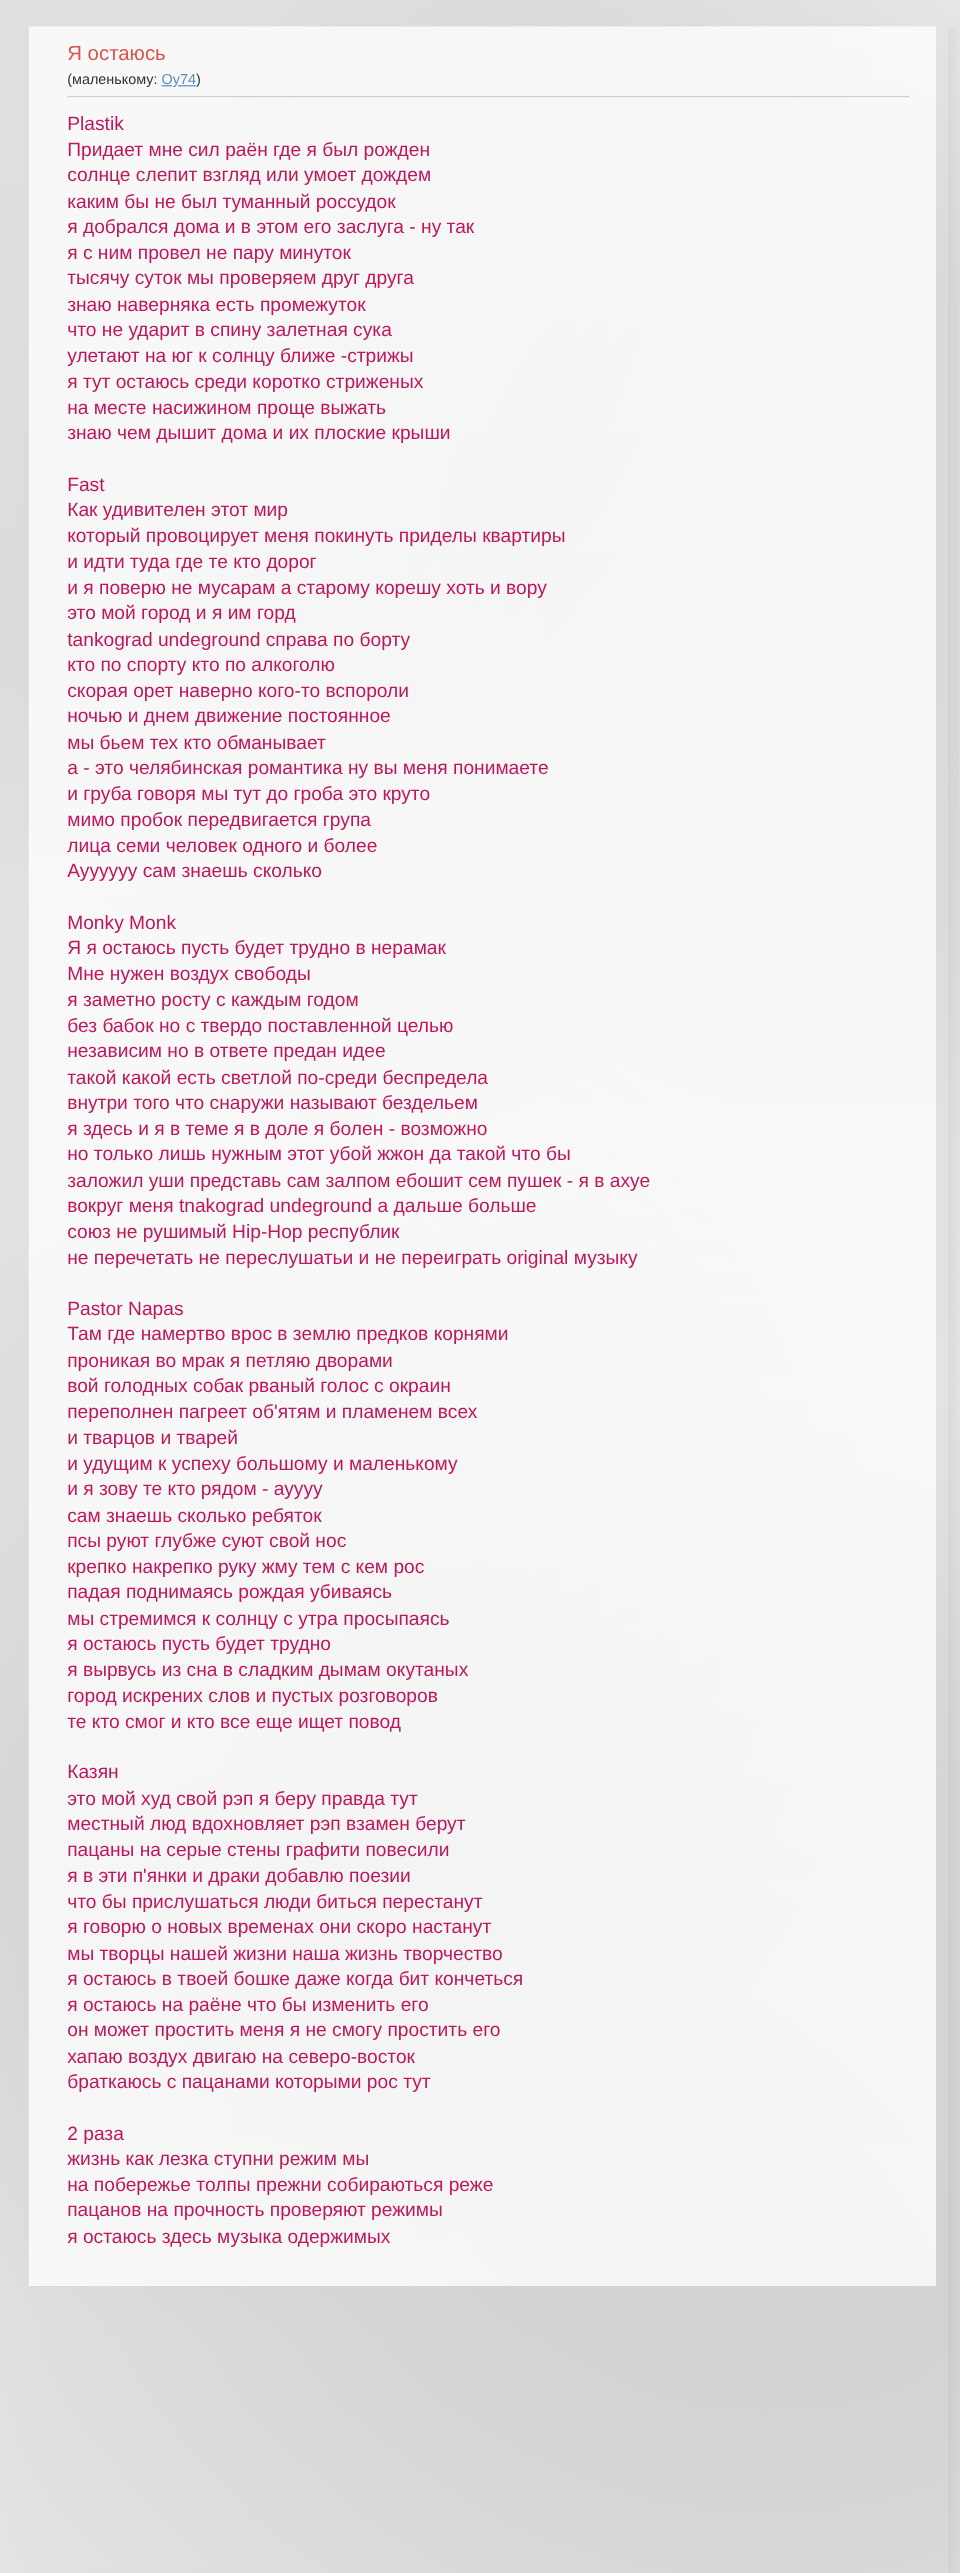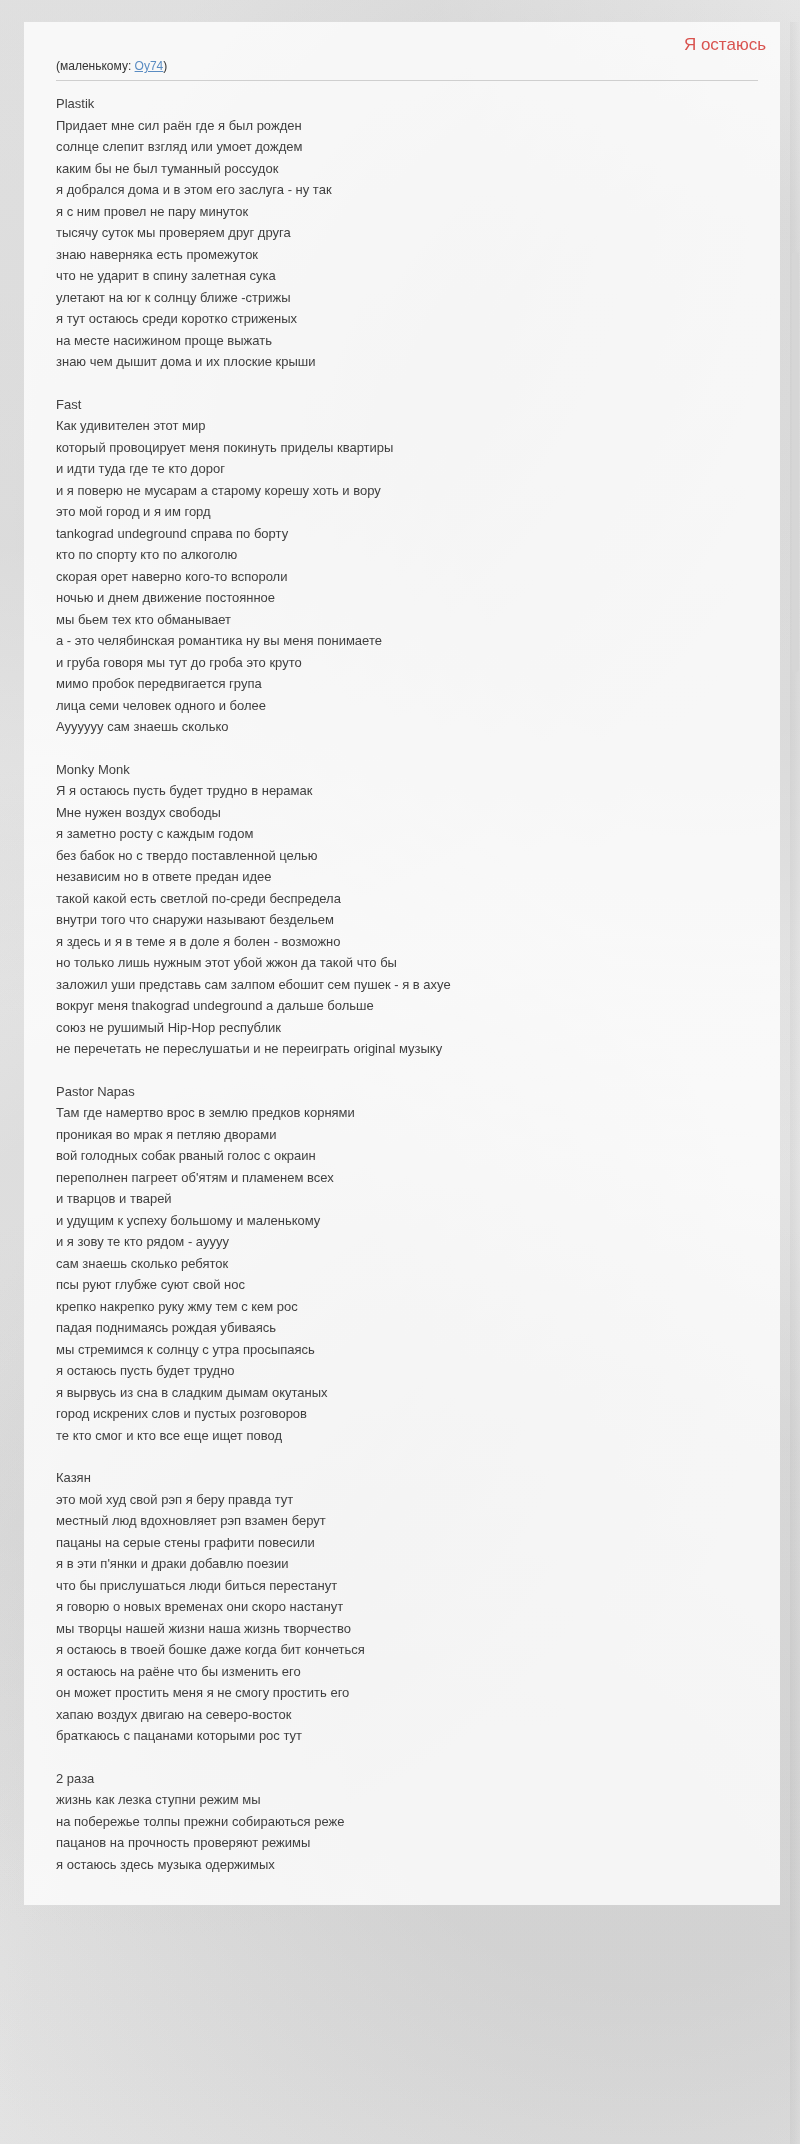--- a/index.html
+++ b/index.html
@@ -42,44 +42,43 @@
     background: rgba(255,255,255,0.78);
     padding: 12px 14px 30px 10px;
     box-sizing: border-box;
   }
   .song-title {
     color: #d9534f;
     font-size: 17px;
     font-weight: normal;
     margin: 0 0 2px 22px;
     line-height: 22px;
-    text-align: right;
   }
   .artist-line {
     font-size: 12px;
     color: #333;
     margin: 0 0 6px 22px;
     line-height: 16px;
   }
   .artist-link {
     color: #5a8cc2;
     text-decoration: underline;
     cursor: pointer;
   }
   .divider {
     border: none;
     border-top: 1px solid #cfcfcf;
     margin: 0 0 12px 22px;
     width: calc(100% - 30px);
   }
   .lyrics {
     margin: 0 0 0 22px;
-    font-size: 13px;
+    font-size: 16px;
     line-height: 21.5px;
-    color: #404040;
+    color: #be185d;
     white-space: pre-wrap;
   }
   .stanza {
     margin: 0 0 21px 0;
   }
   .stanza:last-child {
     margin-bottom: 0;
   }
   .stanza-head {
     display: block;

